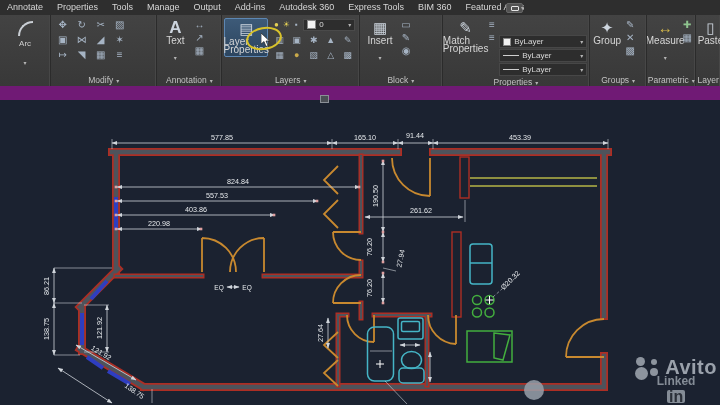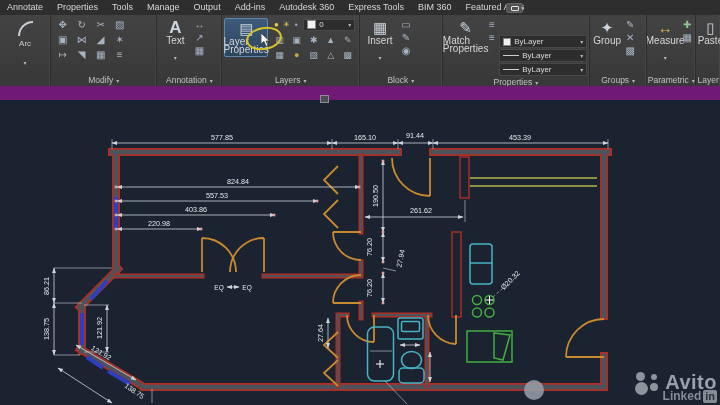--- a/index.html
+++ b/index.html
@@ -82,23 +82,23 @@
 
   .watermark { position:absolute; right:3px; bottom:2px; z-index:10; text-align:right; }
   .avito-row { display:flex; align-items:center; gap:4px; justify-content:flex-end; }
   .avito-logo { position:relative; width:26px; height:26px; }
   .avito-logo i { position:absolute; border-radius:50%; background:#8d949e; display:block; }
   .av1 { width:9px; height:9px; left:1px; top:3px; }
   .av2 { width:6px; height:6px; left:16px; top:5px; }
   .av3 { width:13px; height:13px; left:0px; top:13px; }
   .av4 { width:8px; height:8px; left:15px; top:14px; }
   .avito-text { font-size:20px; font-weight:bold; color:#9aa1ab; letter-spacing:0.5px; }
-  .linkedin-row { margin-top:-6px; display:flex; align-items:center; gap:2px; justify-content:flex-end; }
+  .linkedin-row { margin-top:-6px; display:flex; align-items:center; gap:2px; justify-content:flex-end;flex-direction:column; }
   .linkedin-row .ltext { font-size:12px; font-weight:bold; color:#848c96; }
-  .in-badge { font-size:11px; font-weight:bold; color:#2a2f38; background:#848c96; border-radius:2px;
+  .in-badge { font-size:16px; font-weight:bold; color:#2a2f38; background:#848c96; border-radius:2px;
               padding:0 2px; line-height:13px; }
   .gray-dot { position:absolute; left:524px; top:280px; width:20px; height:20px; border-radius:50%;
               background:#98a0aa; opacity:0.85; z-index:9; }
 </style>
 </head>
 <body>
 
 <div class="app">
 
   <div class="ribbon">

